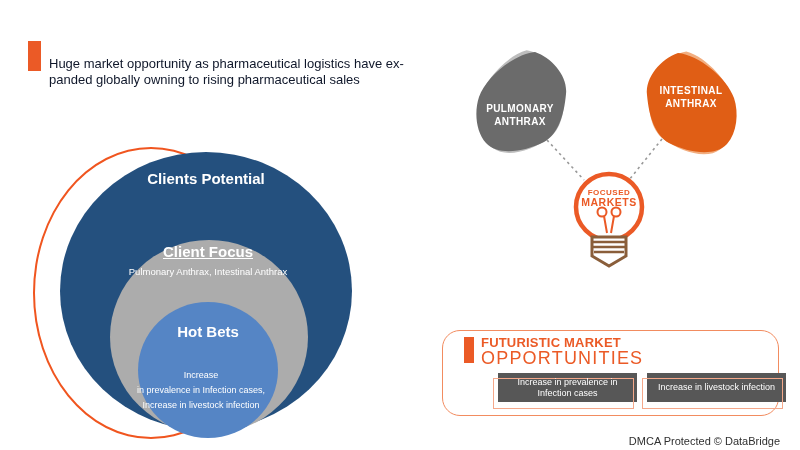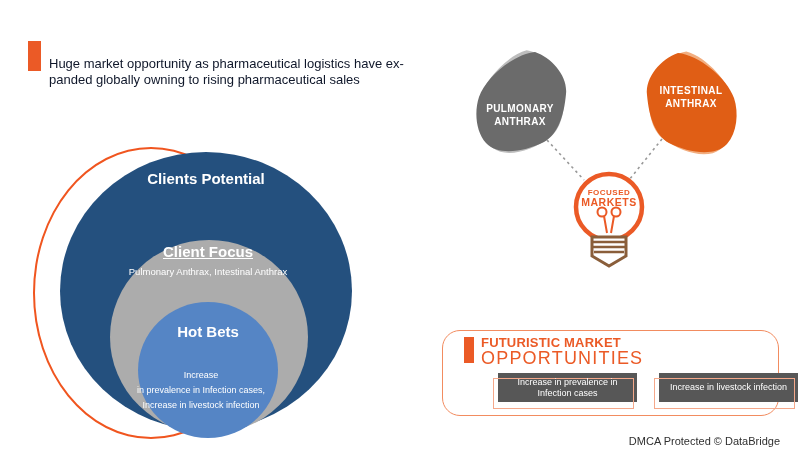--- a/index.html
+++ b/index.html
@@ -28,21 +28,21 @@
   .cluster-svg{position:absolute;left:440px;top:40px;width:340px;height:240px;}
   .blob-label{position:absolute;width:100px;color:#fff;font-weight:700;font-size:10px;letter-spacing:.4px;
     text-align:center;white-space:pre-line;line-height:13px;}
   .blob-label.left{left:470px;top:102px;}
   .blob-label.right{left:641px;top:84px;}
   
   .opp-panel{position:absolute;left:442px;top:303px;width:335px;height:84px;border:1.5px solid #F28C60;border-radius:18px;background:#fff;margin-top:27px;}
   .opp-bullet{position:absolute;left:21px;top:6px;width:10px;height:26px;background:#EB5A26;}
   .opp-h1{position:absolute;left:38px;top:4px;font-size:13px;font-weight:800;color:#EB5A26;letter-spacing:.2px;}
   .opp-h2{position:absolute;left:38px;top:17px;font-size:18px;font-weight:400;color:#EB5A26;letter-spacing:1.2px;}
-  .opp-boxes{position:absolute;left:27px;top:42px;display:flex;gap:22px;padding-left:28px;}
+  .opp-boxes{position:absolute;left:27px;top:42px;display:flex;gap:10px;padding-left:28px;}
   .opp-box{position:relative;z-index:0;width:139px;height:29px;background:#575757;color:#fff;font-size:9px;line-height:10.5px;
     display:flex;align-items:center;justify-content:center;text-align:center;padding:0 6px;box-sizing:border-box;}
   .opp-box::before{content:"";position:absolute;z-index:-1;left:-5px;top:5px;width:100%;height:100%;border:1.5px solid #F5A88A;}
   
   .footer{position:absolute;right:20px;bottom:3px;font-size:11px;font-weight:400;color:#2f2f2f;}
 </style>
 </head>
 <body>
 
 <div class="slide">

